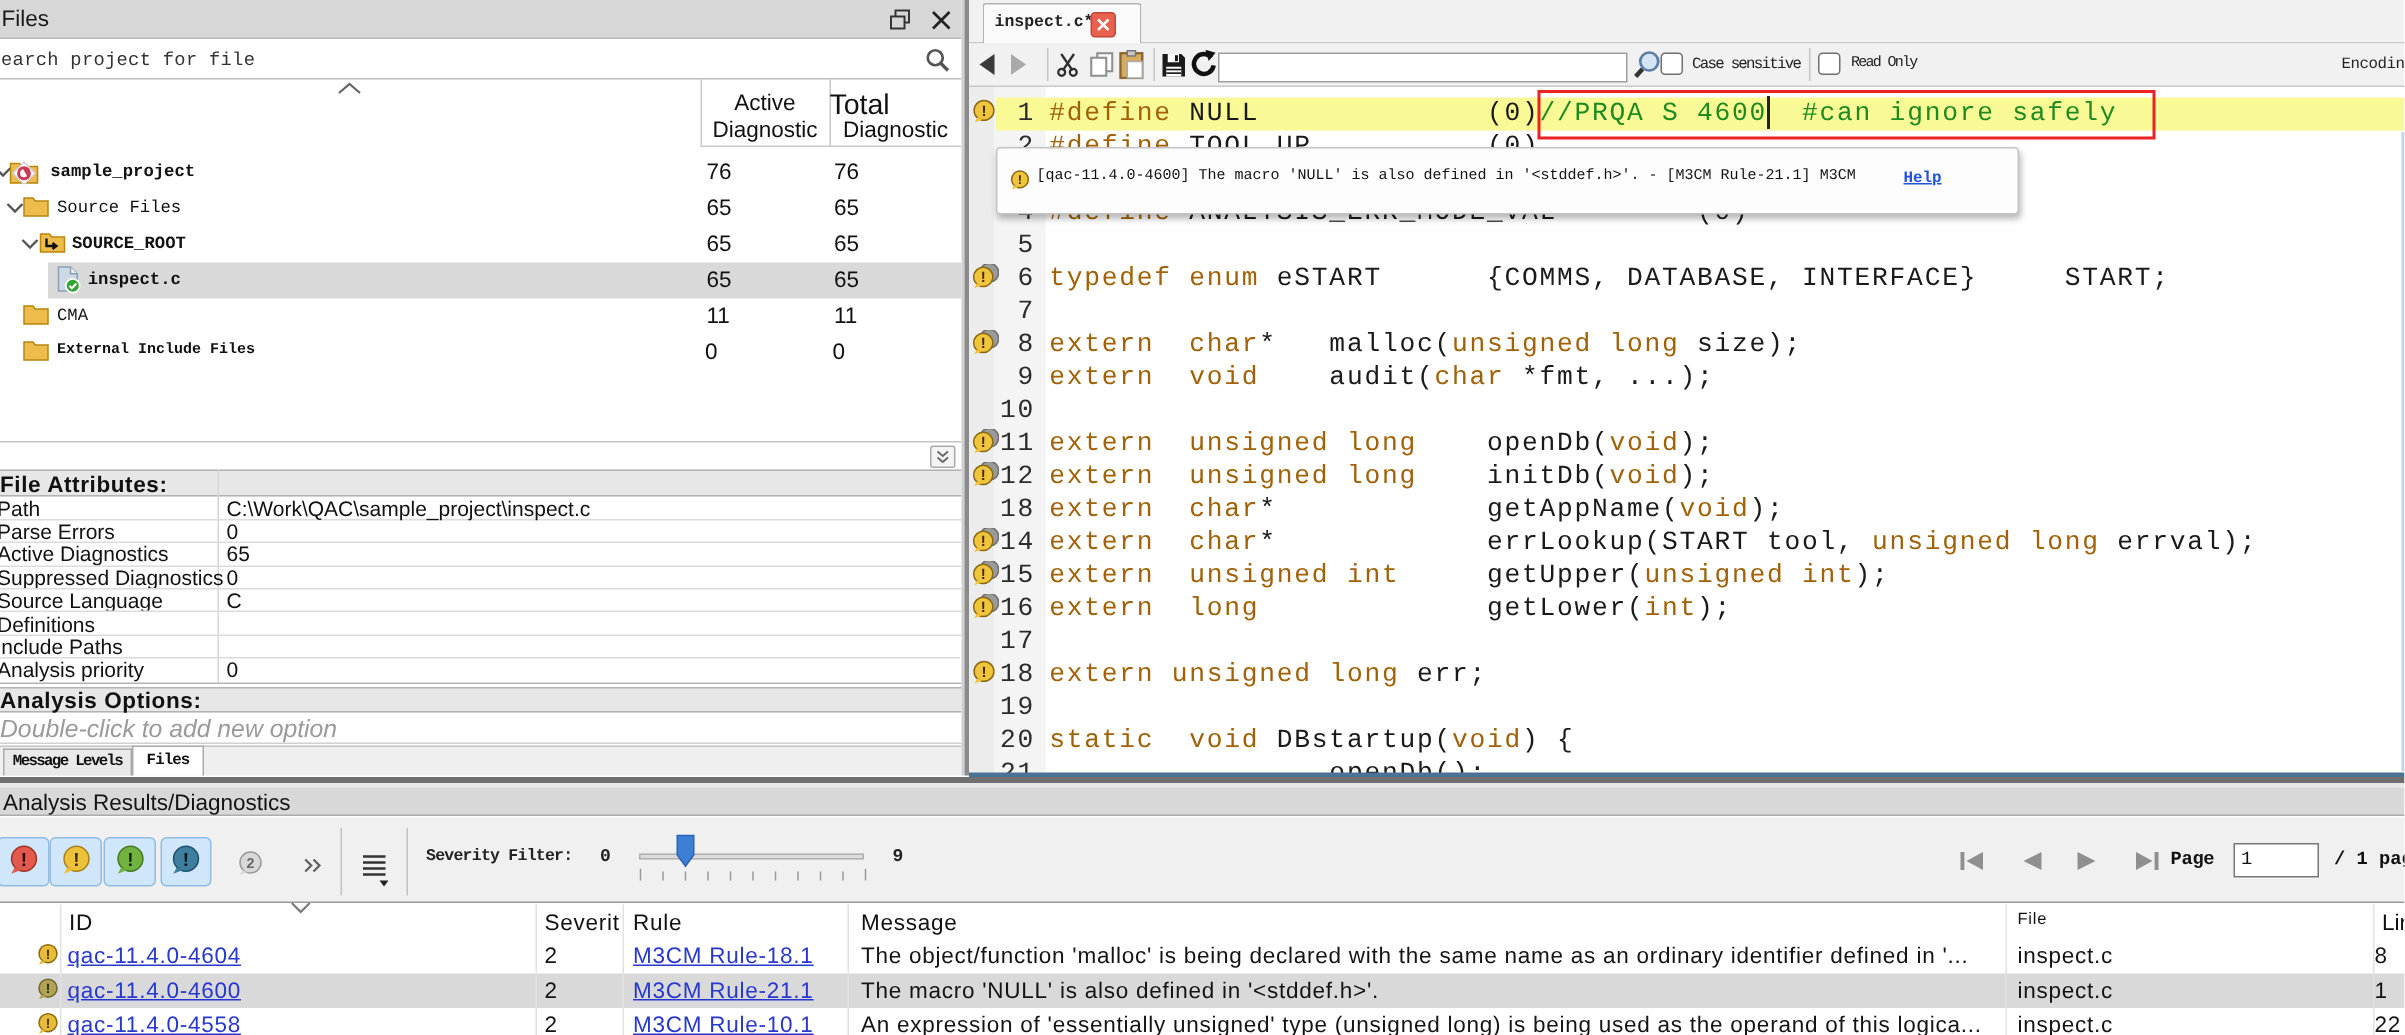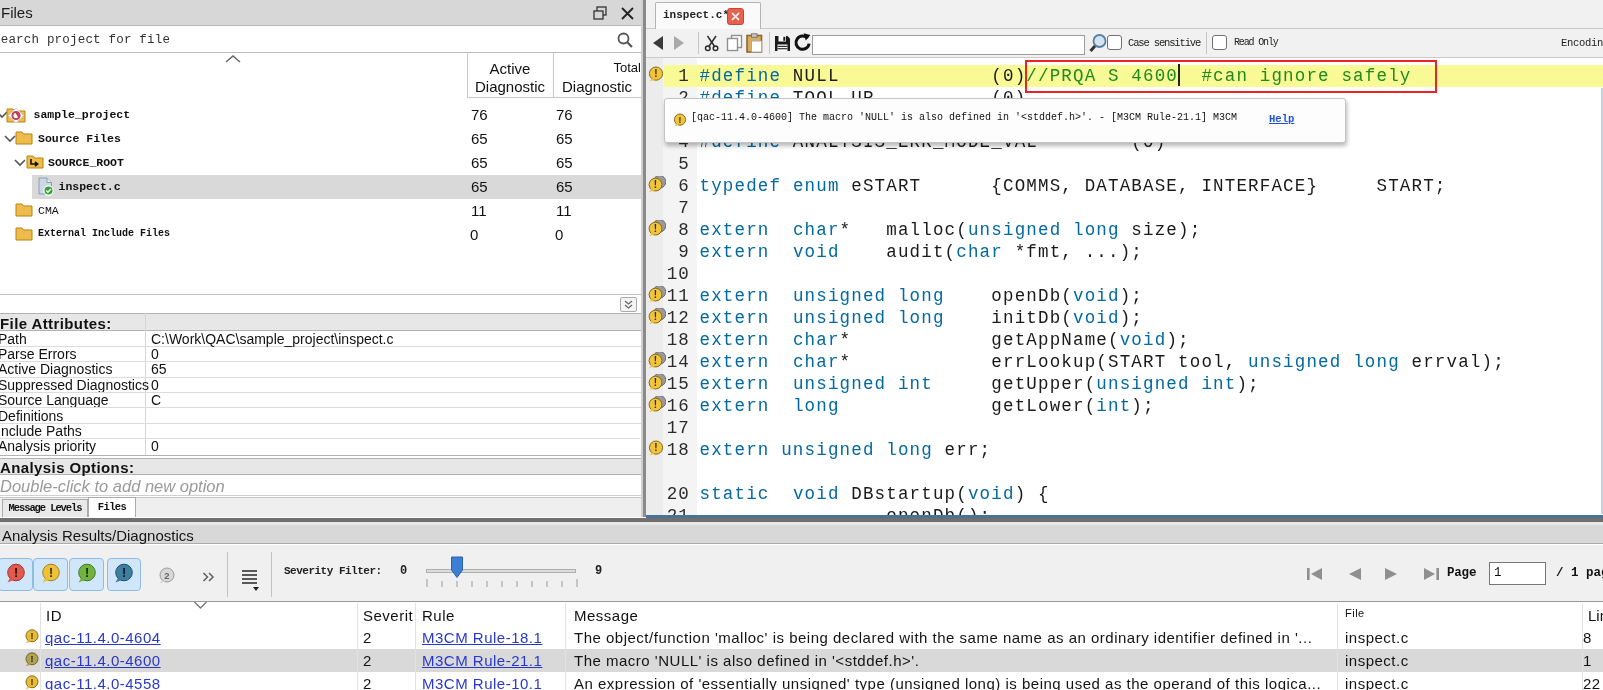--- a/index.html
+++ b/index.html
@@ -1,18 +1,18 @@
 <!DOCTYPE html>
 <html><head><meta charset="utf-8"><style>
 *{margin:0;padding:0;box-sizing:border-box}
 html,body{width:1603px;height:690px;overflow:hidden;background:#fff}
 #root{position:relative;width:1603px;height:690px;font-family:"Liberation Sans",sans-serif;color:#111;background:#fff}
 .abs{position:absolute}
 .mono{font-family:"Liberation Mono",monospace}
-.kw{color:#0369a1}
+.kw{color:#a16207}
 .cm{color:#1f8b1f}
 .lnk{color:#2c35cc;text-decoration:underline}
 </style></head><body>
 <div id="root">
 
 <div class="abs" style="left:0;top:0;width:641px;height:517px;background:#fff">
 
   <div class="abs" style="left:0;top:0;width:641px;height:26px;background:#d7d7d7;border-bottom:1px solid #b9b9b9"></div>
   <div class="abs" style="left:1px;top:4px;font-size:15px;color:#1a1a1a">Files</div>
   <svg class="abs" style="left:593px;top:6px" width="15" height="15">
@@ -31,21 +31,21 @@
       </svg>
 
   <svg class="abs" style="left:224px;top:54px" width="18" height="10">
         <path d="M2 8 L9 2 L16 8" fill="none" stroke="#666" stroke-width="1.5"></path>
       </svg>
   <div class="abs" style="left:467px;top:53px;width:1px;height:45px;background:#c9c9c9"></div>
   <div class="abs" style="left:553px;top:53px;width:1px;height:45px;background:#c9c9c9"></div>
   <div class="abs" style="left:467px;top:97px;width:174px;height:1px;background:#c9c9c9"></div>
   <div class="abs" style="left:467px;top:60px;width:86px;text-align:center;font-size:15px">Active</div>
   <div class="abs" style="left:462px;top:78px;width:96px;text-align:center;font-size:15px">Diagnostic</div>
-  <div class="abs" style="left:553px;top:60px;width:88px;text-align:right;font-size:13px">Total</div>
+  <div class="abs" style="left:553px;top:60px;width:88px;text-align:left;font-size:19px">Total</div>
   <div class="abs" style="left:549px;top:78px;width:96px;text-align:center;font-size:15px">Diagnostic</div>
 
   <div class="abs" style="left:32px;top:174.5px;width:609px;height:24px;background:#d9d9d9"></div>
 
   <svg class="abs" style="left:-5px;top:110px" width="14" height="10">
         <path d="M2 2 L7 7 L12 2" fill="none" stroke="#555" stroke-width="1.6"></path>
       </svg>
   <svg class="abs" style="left:3px;top:134px" width="14" height="10">
         <path d="M2 2 L7 7 L12 2" fill="none" stroke="#555" stroke-width="1.6"></path>
       </svg>
@@ -78,21 +78,21 @@
 
   <svg class="abs" style="left:15px;top:201px" width="18" height="16">
         <path d="M1 3 h6 l1.5 2 H17 v10 H1 Z" fill="#eebb4d" stroke="#b8860b"></path>
       </svg>
 
   <svg class="abs" style="left:15px;top:225px" width="18" height="16">
         <path d="M1 3 h6 l1.5 2 H17 v10 H1 Z" fill="#eebb4d" stroke="#b8860b"></path>
       </svg>
 
   <div class="abs mono" style="left:33.5px;top:108px;font-size:11.5px;font-weight:bold">sample_project</div>
-  <div class="abs mono" style="left:38px;top:132px;font-size:11.5px;font-weight:bold">Source Files</div>
+  <div class="abs mono" style="left:38px;top:132px;font-size:11.5px;font-weight:normal">Source Files</div>
   <div class="abs mono" style="left:48px;top:156px;font-size:11.5px;font-weight:bold">SOURCE_ROOT</div>
   <div class="abs mono" style="left:58.5px;top:180px;font-size:11.5px;font-weight:bold">inspect.c</div>
   <div class="abs mono" style="left:38px;top:204px;font-size:11.5px">CMA</div>
   <div class="abs mono" style="left:38px;top:228px;font-size:10px;font-weight:bold">External Include Files</div>
 
   <div class="abs" style="left:471px;top:106px;font-size:15px">76</div>
       <div class="abs" style="left:556px;top:106px;font-size:15px">76</div>
   <div class="abs" style="left:471px;top:130px;font-size:15px">65</div>
       <div class="abs" style="left:556px;top:130px;font-size:15px">65</div>
   <div class="abs" style="left:471px;top:154px;font-size:15px">65</div>
@@ -223,20 +223,21 @@
 <div class="cl" style="top:240.5px"><span class="ln">9</span><span class="ct"><span class="kw">extern</span>  <span class="kw">void</span>    audit(<span class="kw">char</span> *fmt, ...);</span></div>
 <div class="cl" style="top:262.5px"><span class="ln">10</span></div>
 <div class="cl" style="top:284.5px"><span class="ln">11</span><span class="ct"><span class="kw">extern</span>  <span class="kw">unsigned</span> <span class="kw">long</span>    openDb(<span class="kw">void</span>);</span></div>
 <div class="cl" style="top:306.5px"><span class="ln">12</span><span class="ct"><span class="kw">extern</span>  <span class="kw">unsigned</span> <span class="kw">long</span>    initDb(<span class="kw">void</span>);</span></div>
 <div class="cl" style="top:328.5px"><span class="ln">18</span><span class="ct"><span class="kw">extern</span>  <span class="kw">char</span>*            getAppName(<span class="kw">void</span>);</span></div>
 <div class="cl" style="top:350.5px"><span class="ln">14</span><span class="ct"><span class="kw">extern</span>  <span class="kw">char</span>*            errLookup(START tool, <span class="kw">unsigned</span> <span class="kw">long</span> errval);</span></div>
 <div class="cl" style="top:372.5px"><span class="ln">15</span><span class="ct"><span class="kw">extern</span>  <span class="kw">unsigned</span> <span class="kw">int</span>     getUpper(<span class="kw">unsigned</span> <span class="kw">int</span>);</span></div>
 <div class="cl" style="top:394.5px"><span class="ln">16</span><span class="ct"><span class="kw">extern</span>  <span class="kw">long</span>             getLower(<span class="kw">int</span>);</span></div>
 <div class="cl" style="top:416.5px"><span class="ln">17</span></div>
 <div class="cl" style="top:438.5px"><span class="ln">18</span><span class="ct"><span class="kw">extern</span> <span class="kw">unsigned</span> <span class="kw">long</span> err;</span></div>
+<div class="cl" style="top:460.5px"><span class="ln">19</span></div>
 <div class="cl" style="top:482.5px"><span class="ln">20</span><span class="ct"><span class="kw">static</span>  <span class="kw">void</span> DBstartup(<span class="kw">void</span>) {</span></div>
 <div class="cl" style="top:504.5px;height:12px;overflow:hidden"><span class="ln">21</span><span class="ct">                openDb();</span></div>
 
 <div class="abs" style="left:1178px;top:64px;width:2px;height:22px;background:#222"></div>
 
 <div class="abs" style="left:1024.5px;top:59.5px;width:412px;height:33px;border:2.5px solid #ee2222"></div>
 
 <svg class="gb" style="top:66px">
       <circle cx="8" cy="7.6" r="6.6" fill="#f0c43c" stroke="#8a6a14"></circle>
       <path d="M3.6 12.2 L1.8 15.6 L7 13.6 Z" fill="#f0c43c"></path>

